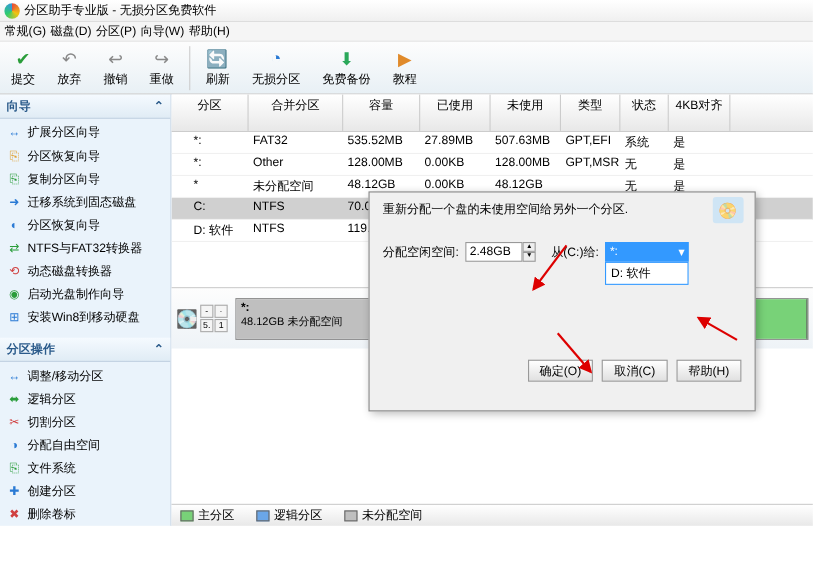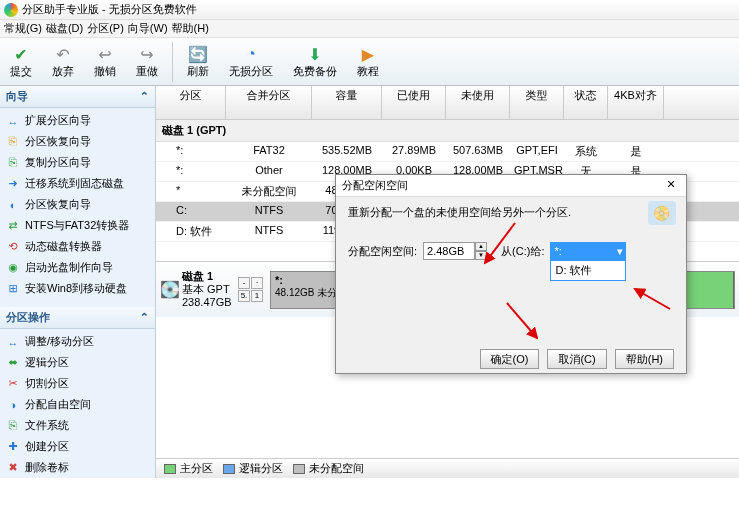--- a/index.html
+++ b/index.html
@@ -18,28 +18,28 @@
 .panel-body{padding:2px 0}
 .sitem{display:flex;align-items:center;padding:3px 6px;gap:5px;cursor:pointer}
 .sic{width:14px;height:14px;display:inline-flex;align-items:center;justify-content:center;font-size:11px}
 .content{flex:1;display:flex;flex-direction:column;background:#fff}
 .grid-hdr{height:34px;background:linear-gradient(#fff,#e8e8e8);display:flex;border-bottom:1px solid #ccc}
 .gh{border-right:1px solid #ccc;padding:2px 4px;text-align:center}
 .grid-body{flex:1;overflow:hidden}
 .disk-hdr{background:#f0f0f0;padding:3px 6px;font-weight:bold;border-bottom:1px solid #ddd}
 .grow{display:flex;padding:2px 0;border-bottom:1px solid #f0f0f0}
 .grow.sel{background:#d0d0d0}
-.gc{padding:0 4px;text-align:center}
+.gc{padding:0 4px;}
 .diskmap{height:56px;background:linear-gradient(#fdfdfd,#eef3f7);border-top:1px solid #ccc;display:flex;align-items:center;padding:4px;gap:2px}
 .dinfo{width:54px;font-size:10px;line-height:1.2}
 .dctl{width:30px;display:flex;flex-wrap:wrap;gap:1px}
 .dctl div{width:12px;height:12px;border:1px solid #aaa;background:#f5f5f5;font-size:8px;text-align:center;line-height:10px}
 .dbar{flex:1;height:38px;display:flex;border:1px solid #888}
 .dseg{border-right:1px solid #666;padding:2px 4px;font-size:10px;line-height:1.2;overflow:hidden}
-.legend{height:20px;background:linear-gradient(#fff,#e8e8e8);border-top:1px solid #ccc;display:flex;align-items:center;padding:0 8px;gap:10px}
+.legend{height:20px;background:linear-gradient(#fff,#e8e8e8);border-top:1px solid #ccc;display:flex;align-items:center;padding:0 8px;gap:20px}
 .leg{display:flex;align-items:center;gap:4px}
 .lbox{width:12px;height:10px;border:1px solid #666}
 .dialog{position:absolute;left:335px;top:174px;width:352px;height:200px;background:#f0f0f0;border:1px solid #888;box-shadow:2px 2px 8px rgba(0,0,0,.3)}
 .dlg-title{height:22px;background:#fff;display:flex;align-items:center;justify-content:space-between;padding:0 6px;border-bottom:1px solid #ddd}
 .dlg-close{width:18px;height:16px;text-align:center;cursor:pointer}
 .dlg-body{padding:8px 12px;position:relative;height:148px}
 .dlg-icon{position:absolute;right:10px;top:4px;width:28px;height:24px;background:#cfe5f5;border-radius:3px;display:flex;align-items:center;justify-content:center;font-size:14px}
 .dlg-row{display:flex;align-items:center;margin-top:22px;gap:6px}
 .spin{display:flex;align-items:flex-end}
 .spin input{width:52px;height:18px;border:1px solid #999;padding:0 3px}
@@ -191,21 +191,20 @@
         <div class="gh c0">分区</div>
         <div class="gh c1">合并分区</div>
         <div class="gh c2">容量</div>
         <div class="gh c3">已使用</div>
         <div class="gh c4">未使用</div>
         <div class="gh c5">类型</div>
         <div class="gh c6">状态</div>
         <div class="gh c7">4KB对齐</div>
       </div>
   <div class="grid-body">
-   <div class="disk-hdr">磁盘 1 (GPT)</div>
    <div id="rows">
           <div class="grow">
             <div class="gc c0" style="text-align:left;padding-left:20px">*:</div>
             <div class="gc c1" style="">FAT32</div>
             <div class="gc c2" style="">535.52MB</div>
             <div class="gc c3" style="">27.89MB</div>
             <div class="gc c4" style="">507.63MB</div>
             <div class="gc c5" style="">GPT,EFI</div>
             <div class="gc c6" style="">系统</div>
             <div class="gc c7" style="">是</div>
@@ -247,25 +246,20 @@
             <div class="gc c3" style=""></div>
             <div class="gc c4" style=""></div>
             <div class="gc c5" style=""></div>
             <div class="gc c6" style=""></div>
             <div class="gc c7" style=""></div>
           </div>
         </div>
   </div>
   <div class="diskmap">
    <div style="width:20px;font-size:16px">💽</div>
-   <div class="dinfo">
-    <b>磁盘 1</b><br>
-    <span>基本 GPT</span><br>
-    <span>238.47GB</span>
-   </div>
    <div class="dctl">
     <div>-</div>
           <div>·</div>
     <div>5.</div>
           <div>1</div>
    </div>
    <div class="dbar" id="dbar">
           <div class="dseg" style="width:30%;background:#bfbfbf"><b>*:</b><br>48.12GB 未分配空间</div>
           <div class="dseg" style="width:32%;background:#78d278"><b>C:</b><br>70.00GB NTFS</div>
           <div class="dseg" style="width:38%;background:#78d278"><b>D: 软件</b><br>119.70GB NTFS</div>
@@ -283,24 +277,20 @@
         </div>
         <div class="leg">
           <div class="lbox" style="background:#bfbfbf"></div>
           <span>未分配空间</span>
         </div>
       </div>
  </div>
 </div>
 
 <div class="dialog">
- <div class="dlg-title">
-  <span>分配空闲空间</span>
-  <span class="dlg-close">✕</span>
- </div>
  <div class="dlg-body">
   <div class="dlg-icon">📀</div>
   <div>重新分配一个盘的未使用空间给另外一个分区.</div>
   <div class="dlg-row">
    <span>分配空闲空间:</span>
    <div class="spin">
     <input value="2.48GB" style="">
     <div class="spinbtn">
             <div>▲</div>
             <div>▼</div>

